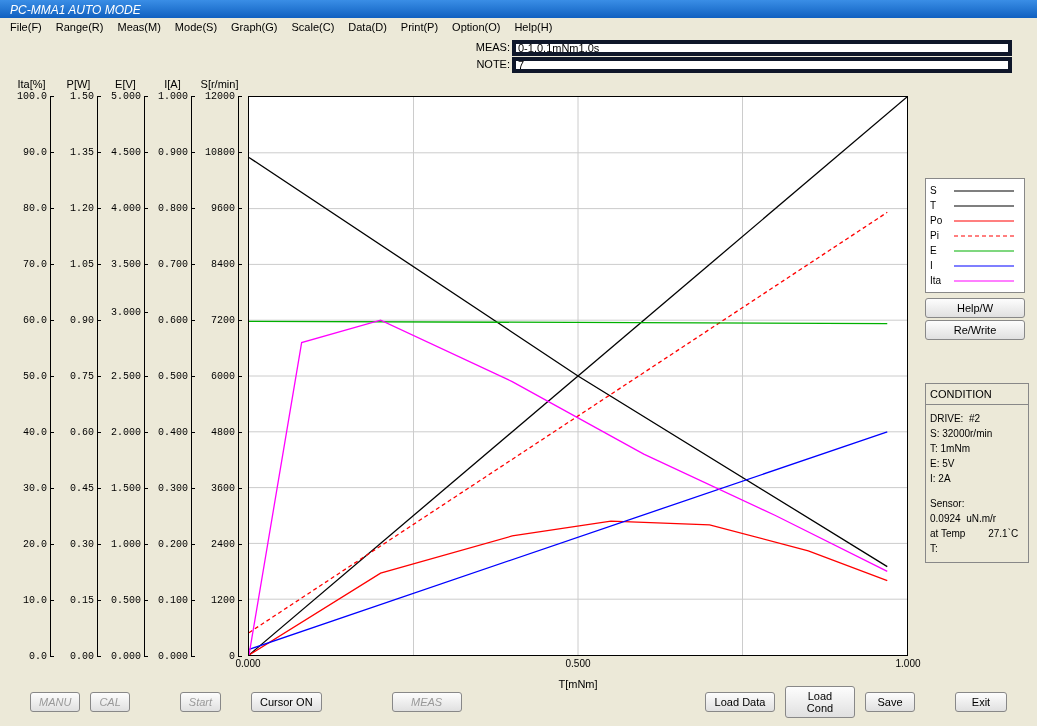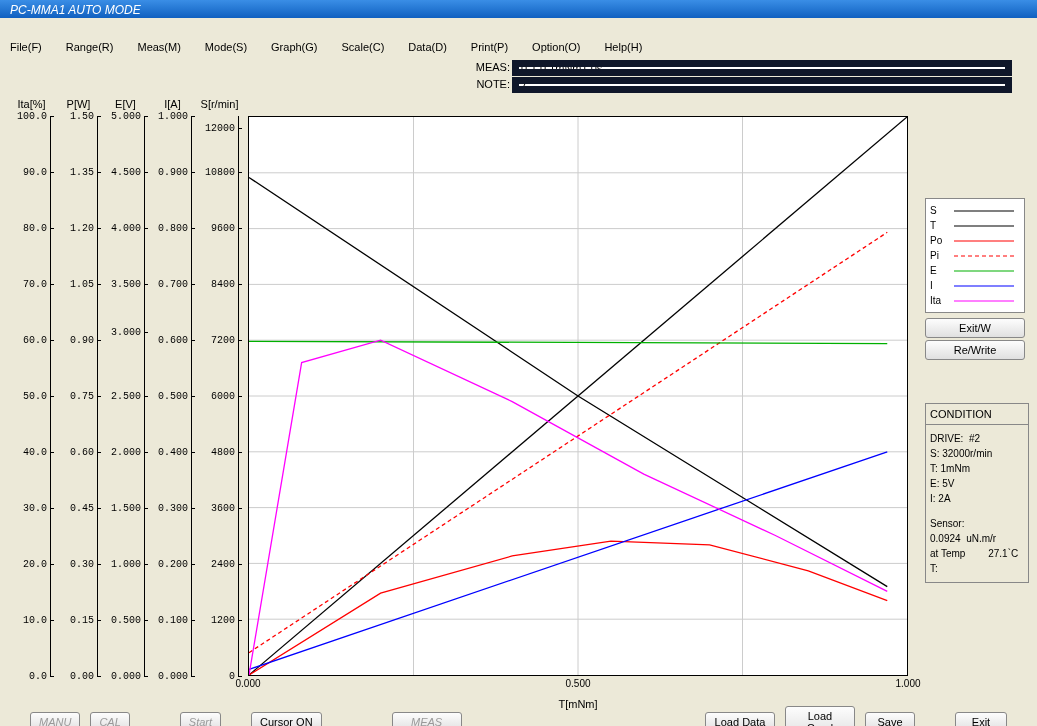--- a/index.html
+++ b/index.html
@@ -17,43 +17,42 @@
     padding: 3px 10px;
     font-size: 12px;
     height: 18px;
     font-style: italic;
   }
   .menubar {
     background: #ece9d8;
     padding: 2px 4px;
     height: 20px;
     display: flex;
-    gap: 12px;
-    margin-top: 20px;
+    gap: 2px;
   }
   .menu-item {
     padding: 1px 6px;
     cursor: pointer;
     color: #000;
   }
   .main {
     position: relative;
     height: 688px;
   }
   .meas-note {
     position: absolute;
     top: 2px;
     left: 475px;
     display: grid;
     grid-template-columns: 35px 500px;
     gap: 1px 2px;
   }
   .meas-note label { text-align: right; padding-top: 1px; }
   .meas-note input {
-    border: 7px solid #0f172a;
+    border: 4px solid #0f172a;
     background: white;
     padding: 0 2px;
     height: 16px;
     font-size: 11px;
   }
   .yaxes {
     position: absolute;
     top: 40px;
     left: 8px;
     width: 235px;
@@ -367,21 +366,21 @@
             <span>0.100</span>
           </div>
           <div class="ytick" style="top: 560px;">
             <span>0.000</span>
           </div>
         </div>
       </div>
       <div class="yaxis">
         <div class="yaxis-title">S[r/min]</div>
         <div class="yaxis-ticks">
-          <div class="ytick" style="top: 12px;">
+          <div class="ytick" style="top: 0px;">
             <span>12000</span>
           </div>
           <div class="ytick" style="top: 56px;">
             <span>10800</span>
           </div>
           <div class="ytick" style="top: 112px;">
             <span>9600</span>
           </div>
           <div class="ytick" style="top: 168px;">
             <span>8400</span>
@@ -480,21 +479,21 @@
       </div>
       <div class="legend-row">
         <span class="lbl">Ita</span>
         <svg>
           <line x1="0" y1="5" x2="60" y2="5" stroke="#ff00ff" stroke-width="1.2"></line>
         </svg>
       </div>
     </div>
 
   <div class="side-btns">
-    <div class="btn">Exit/W</div>
+    <div class="btn">Help/W</div>
     <div class="btn">Re/Write</div>
   </div>
 
   <div class="cond-panel">
     <div class="cond-title">CONDITION</div>
     <div class="cond-body">
       <div style="margin-bottom:10px">
         <span>DRIVE:</span>
         &nbsp;<span>#2</span><br>
         <span>S:</span>

